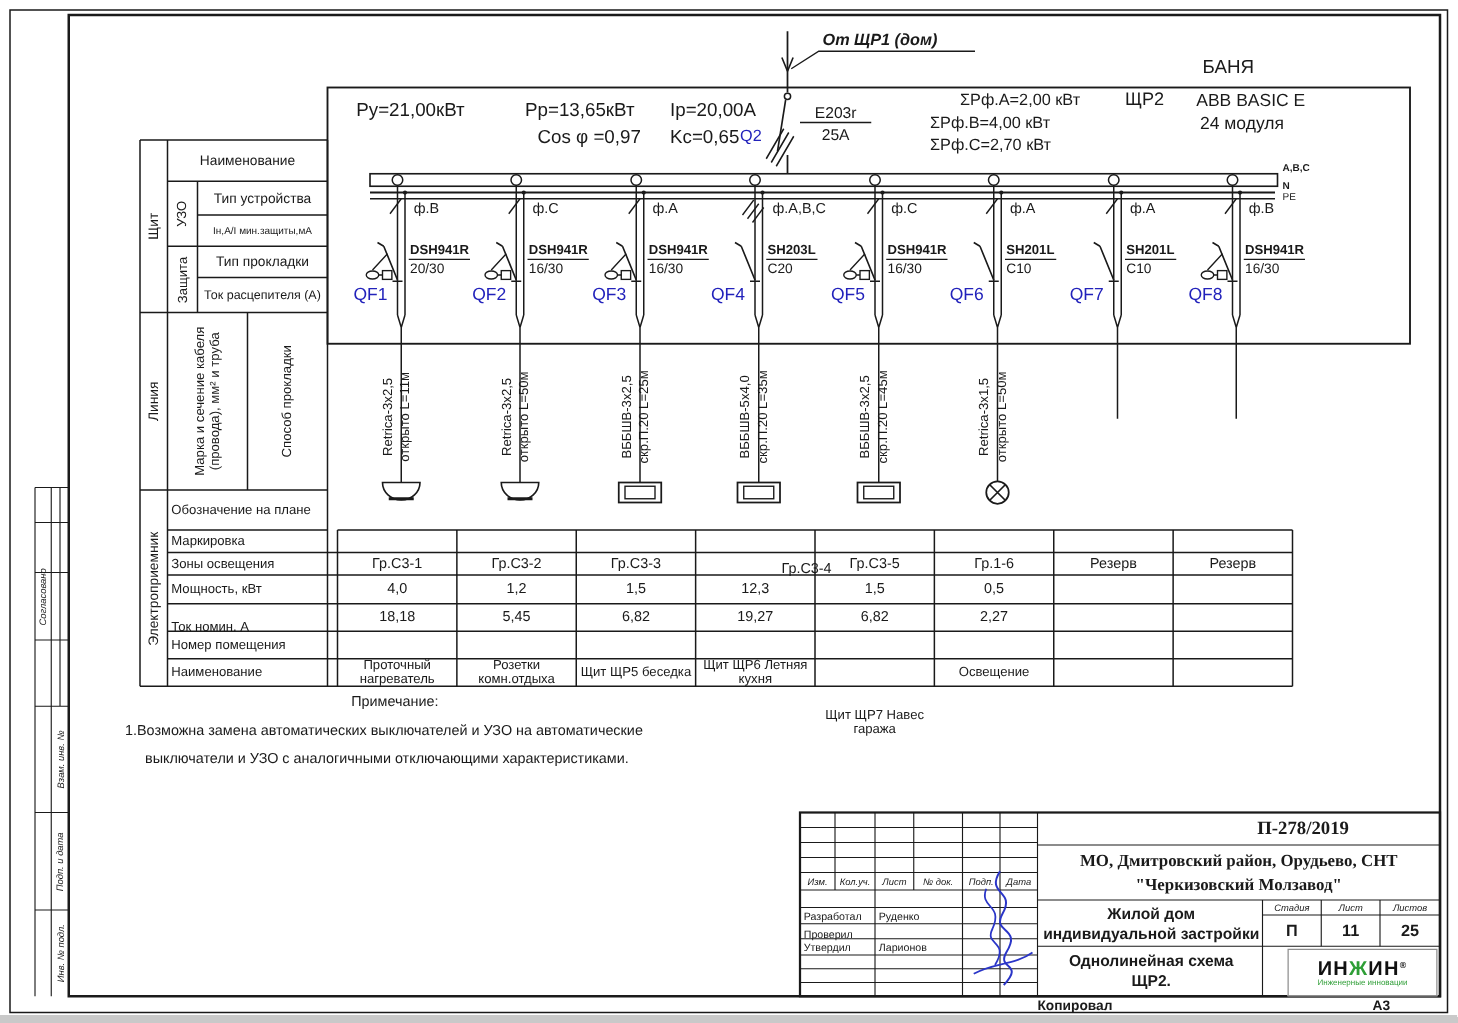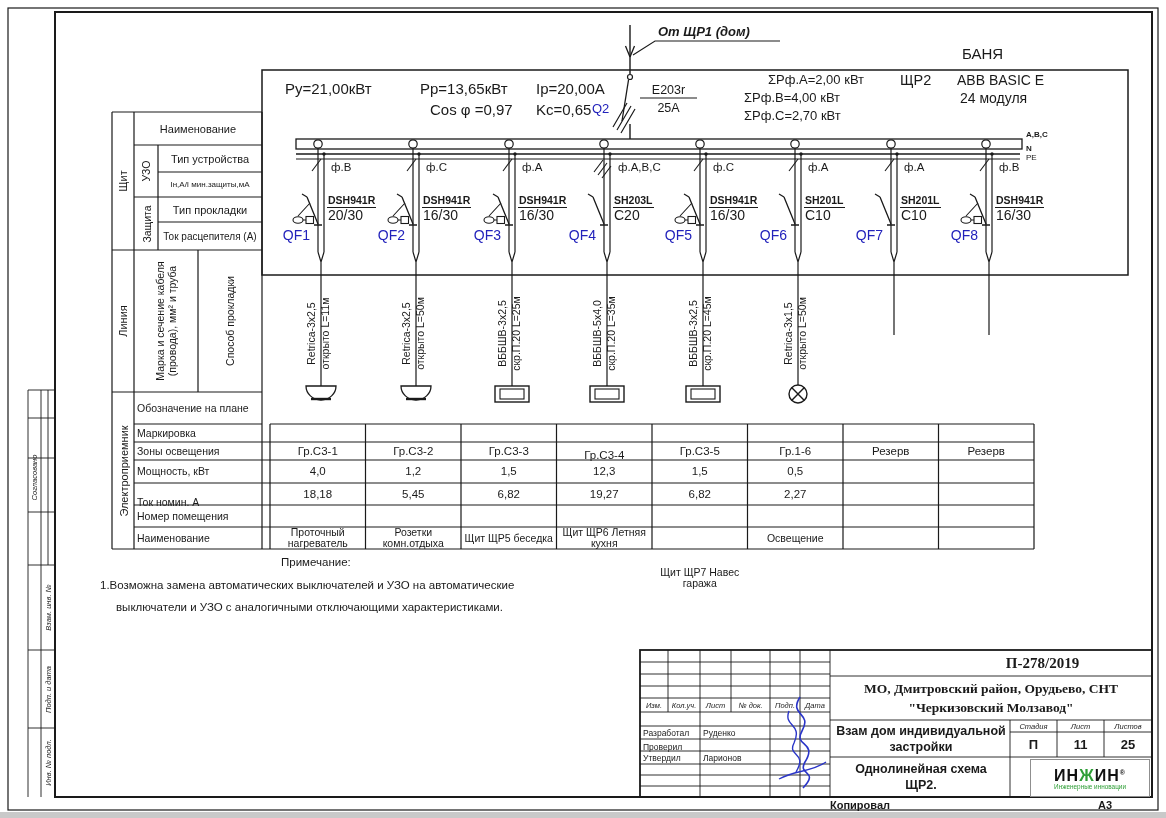--- a/index.html
+++ b/index.html
@@ -10,21 +10,21 @@
   .c{display:flex;align-items:center;justify-content:center;text-align:center;}
   .l{display:flex;align-items:center;justify-content:flex-start;text-align:left;}
   .wrap{white-space:normal;}
   .vt{position:absolute;display:flex;align-items:center;justify-content:center;
       text-align:center;transform:rotate(-90deg);white-space:normal;}
   .blue{color:#2222bb;}
   .qf{font-size:14px;color:#2222bb;font-weight:500;}
   .phase{font-size:11.5px;}
   .dev{line-height:12px;}
   .devname{font-weight:700;font-size:10.5px;border-bottom:1.4px solid #1a1a1a;padding:0 1px 1px 1px;display:inline-block;}
-  .devrating{font-size:14px;margin-top:1px;padding-left:1px;}
+  .devrating{font-size:11px;margin-top:1px;padding-left:1px;}
   .cab{font-size:10.5px;line-height:13.5px;text-align:center;}
   .hdr{font-size:15px;}
   .sum{font-size:13px;}
   .cell{position:absolute;display:flex;align-items:center;justify-content:center;
         text-align:center;font-size:11.5px;white-space:normal;line-height:11px;}
   .rowlab{position:absolute;display:flex;align-items:center;font-size:10.5px;
           white-space:normal;line-height:11px;}
   .stamp{font-size:7.5px;font-style:italic;}
   .tbsmall{font-size:7.5px;font-style:italic;}
   .serifb{font-family:"Liberation Serif",serif;font-weight:700;}
@@ -300,21 +300,21 @@
   <div class="vt cab" style="left:739px;top:319.5px;width:112px;height:27px;">
       <div>
         <div>Retrica-3х1,5</div>
         <div>открыто  L=50м</div>
       </div>
     </div>
 
   <div class="cell" style="left:270px;top:442px;width:95.5px;height:18px;">Гр.С3-1</div>
   <div class="cell" style="left:365.5px;top:442px;width:95.5px;height:18px;">Гр.С3-2</div>
   <div class="cell" style="left:461px;top:442px;width:95.5px;height:18px;">Гр.С3-3</div>
-  <div class="cell" style="left:556.5px;top:442px;width:95.5px;height:26px;">Гр.С3-4</div>
+  <div class="cell" style="left:556.5px;top:442px;width:95.5px;height:26px;padding-left:41px;">Гр.С3-4</div>
   <div class="cell" style="left:652px;top:442px;width:95.5px;height:18px;">Гр.С3-5</div>
   <div class="cell" style="left:747.5px;top:442px;width:95.5px;height:18px;">Гр.1-6</div>
   <div class="cell" style="left:843px;top:442px;width:95.5px;height:18px;">Резерв</div>
   <div class="cell" style="left:938.5px;top:442px;width:95.5px;height:18px;">Резерв</div>
 
   <div class="cell" style="left:270px;top:460px;width:95.5px;height:23px;">4,0</div>
   <div class="cell" style="left:365.5px;top:460px;width:95.5px;height:23px;">1,2</div>
   <div class="cell" style="left:461px;top:460px;width:95.5px;height:23px;">1,5</div>
   <div class="cell" style="left:556.5px;top:460px;width:95.5px;height:23px;">12,3</div>
   <div class="cell" style="left:652px;top:460px;width:95.5px;height:23px;">1,5</div>
@@ -352,21 +352,21 @@
   <div class="t c tbsmall" style="left:800px;top:698px;width:30px;height:14px;">Дата</div>
 
   <div class="t l" style="left:643px;top:726px;width:56px;height:13px;font-size:8.5px;">Разработал</div>
   <div class="t l" style="left:703px;top:726px;width:65px;height:13px;font-size:8.5px;">Руденко</div>
   <div class="t l" style="left:643px;top:739px;width:56px;height:16px;font-size:8.5px;">Проверил</div>
   <div class="t l" style="left:643px;top:751px;width:56px;height:13px;font-size:8.5px;">Утвердил</div>
   <div class="t l" style="left:703px;top:751px;width:65px;height:13px;font-size:8.5px;">Ларионов</div>
 
   <div class="t c serifb" style="left:940px;top:652px;width:205px;height:22px;font-size:15px;">П-278/2019</div>
   <div class="t c serifb wrap" style="left:835px;top:678px;width:312px;height:40px;font-size:13.5px;line-height:19px;">МО, Дмитровский район, Орудьево, СНТ "Черкизовский Молзавод"</div>
-  <div class="t c wrap" style="left:833px;top:722px;width:176px;height:33px;font-size:12.5px;font-weight:700;line-height:16px;">Взам дом индивидуальной застройки</div>
+  <div class="t c wrap" style="left:833px;top:722px;width:176px;height:33px;font-size:12.5px;font-weight:700;line-height:16px;">Жилой дом индивидуальной застройки</div>
   <div class="t c wrap" style="left:840px;top:759px;width:162px;height:36px;font-size:12.5px;font-weight:700;line-height:16px;">Однолинейная схема ЩР2.</div>
 
   <div class="t c tbsmall" style="left:1010px;top:720px;width:47px;height:12px;">Стадия</div>
   <div class="t c tbsmall" style="left:1057px;top:720px;width:47px;height:12px;">Лист</div>
   <div class="t c tbsmall" style="left:1104px;top:720px;width:48px;height:12px;">Листов</div>
   <div class="t c" style="left:1010px;top:732px;width:47px;height:25px;font-size:13px;font-weight:600;">П</div>
   <div class="t c" style="left:1057px;top:732px;width:47px;height:25px;font-size:13px;font-weight:600;">11</div>
   <div class="t c" style="left:1104px;top:732px;width:48px;height:25px;font-size:13px;font-weight:600;">25</div>
 
   <div class="logo-box">

